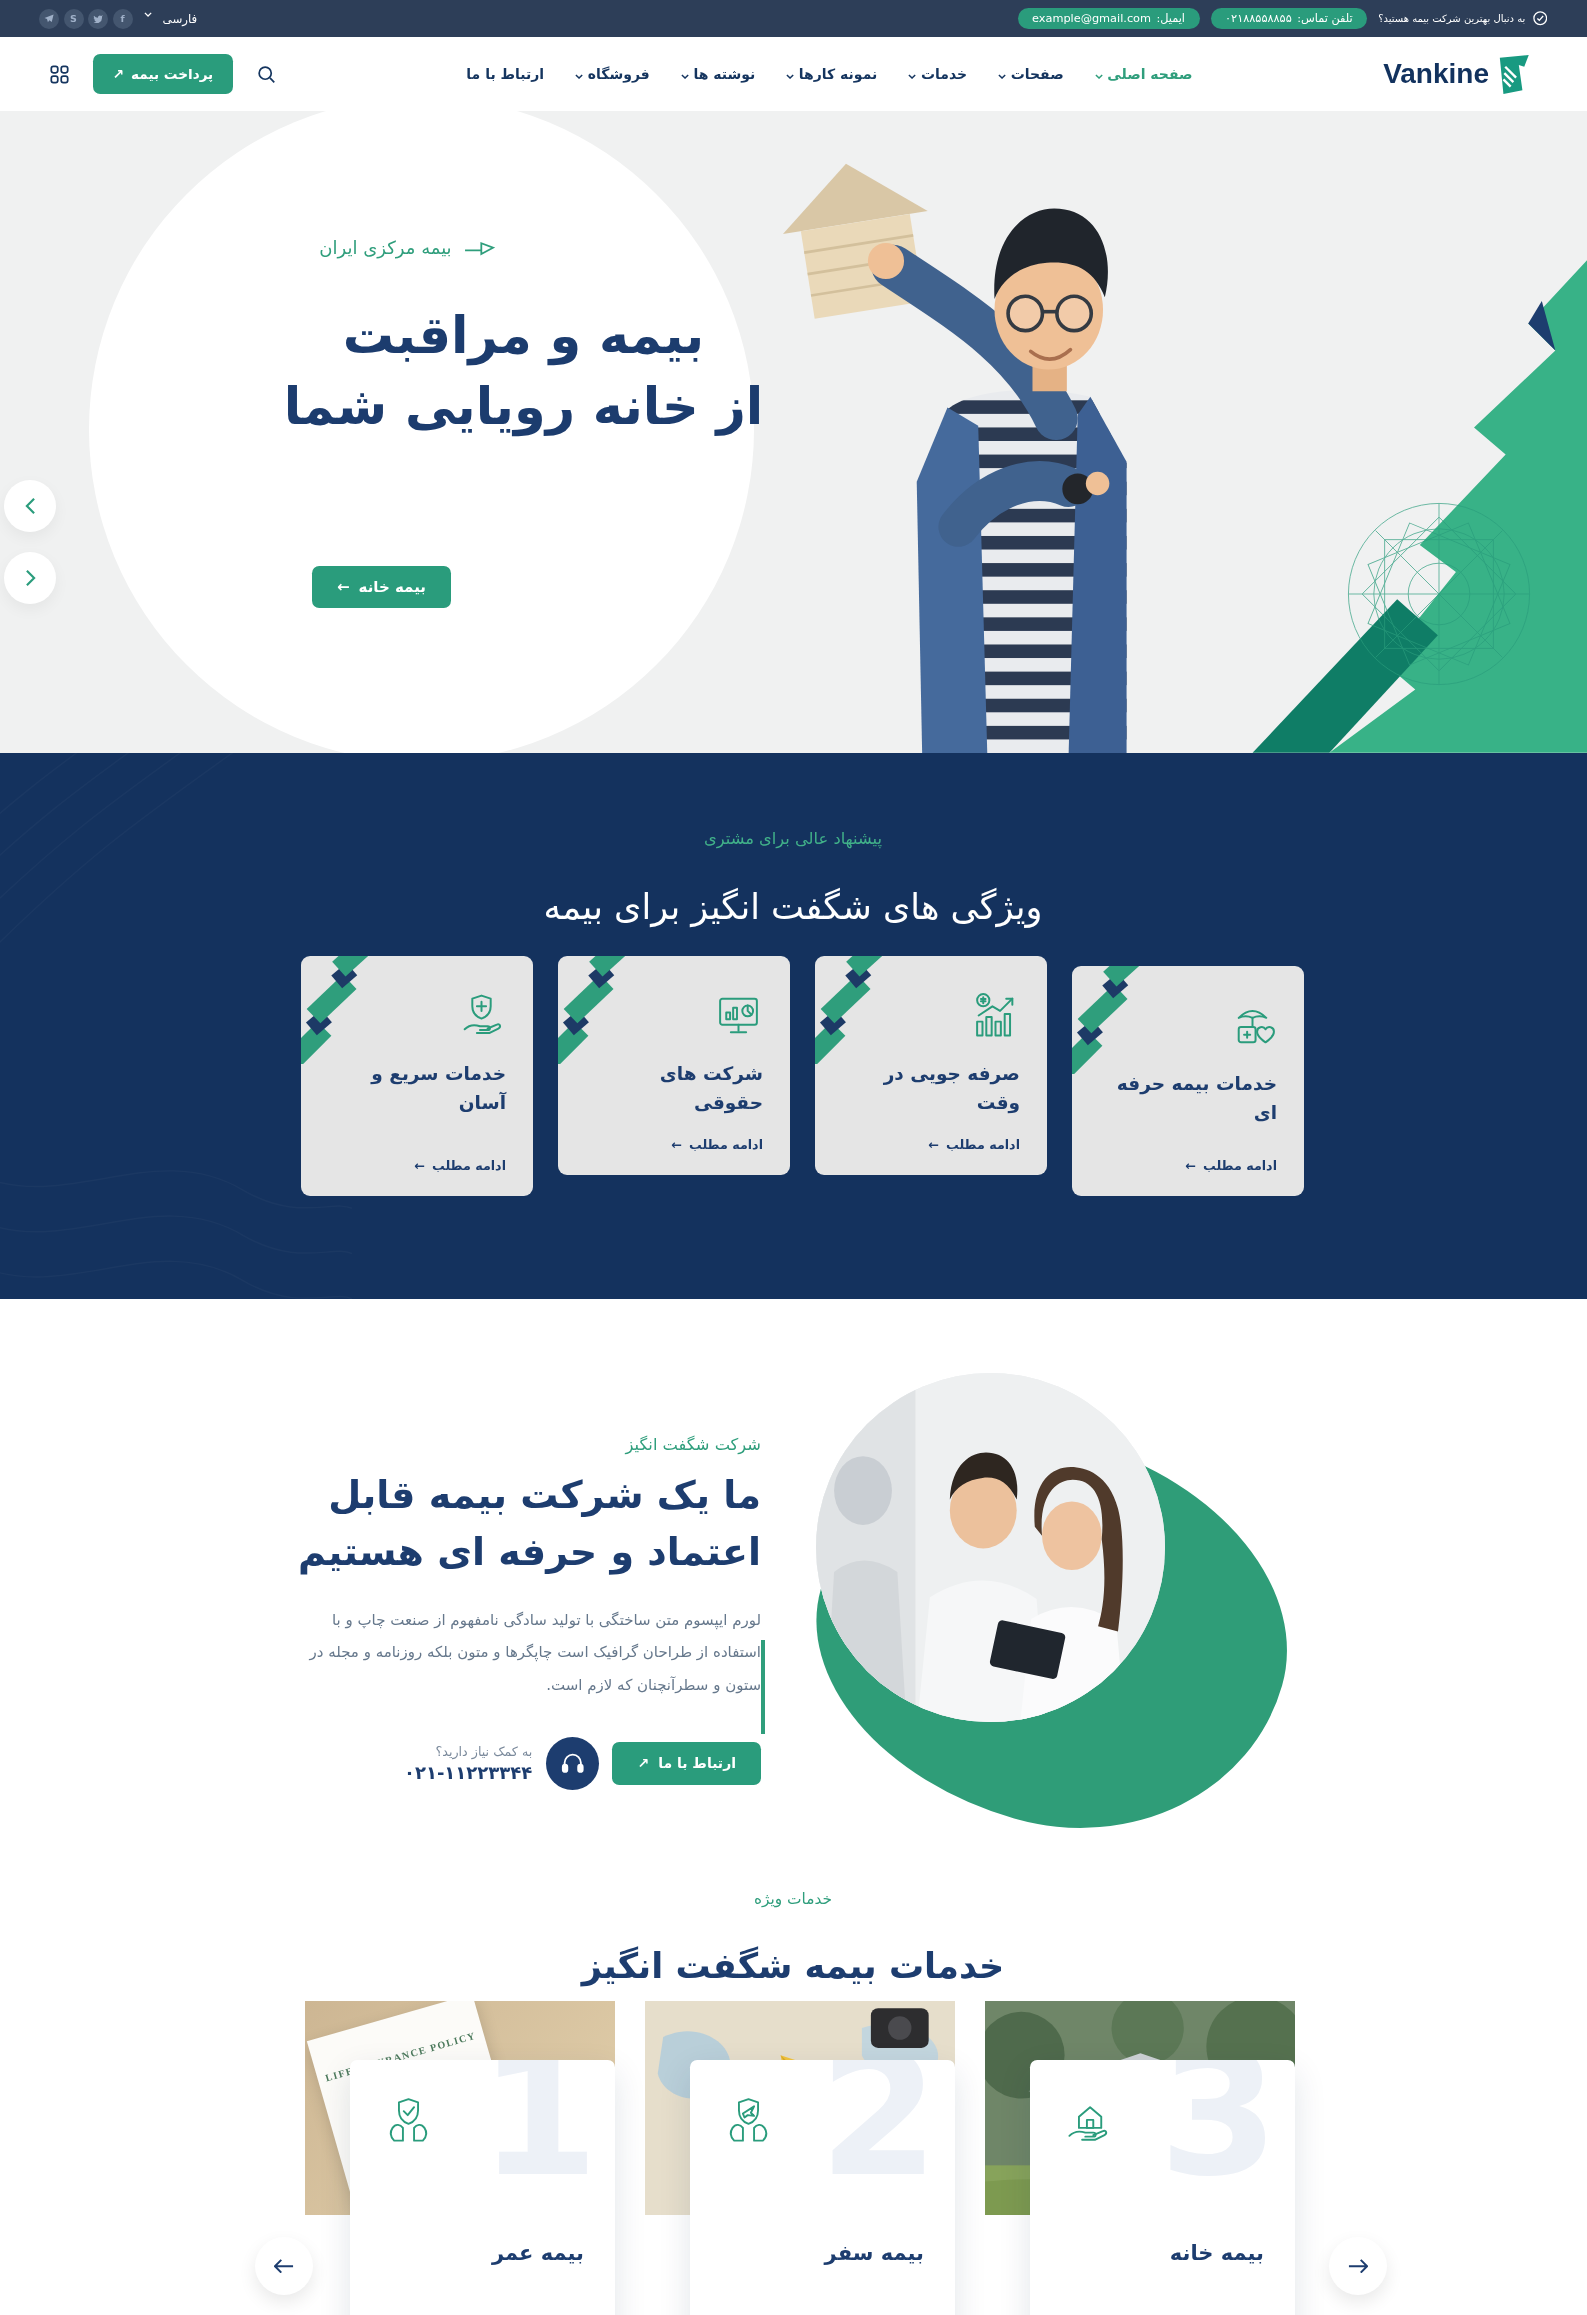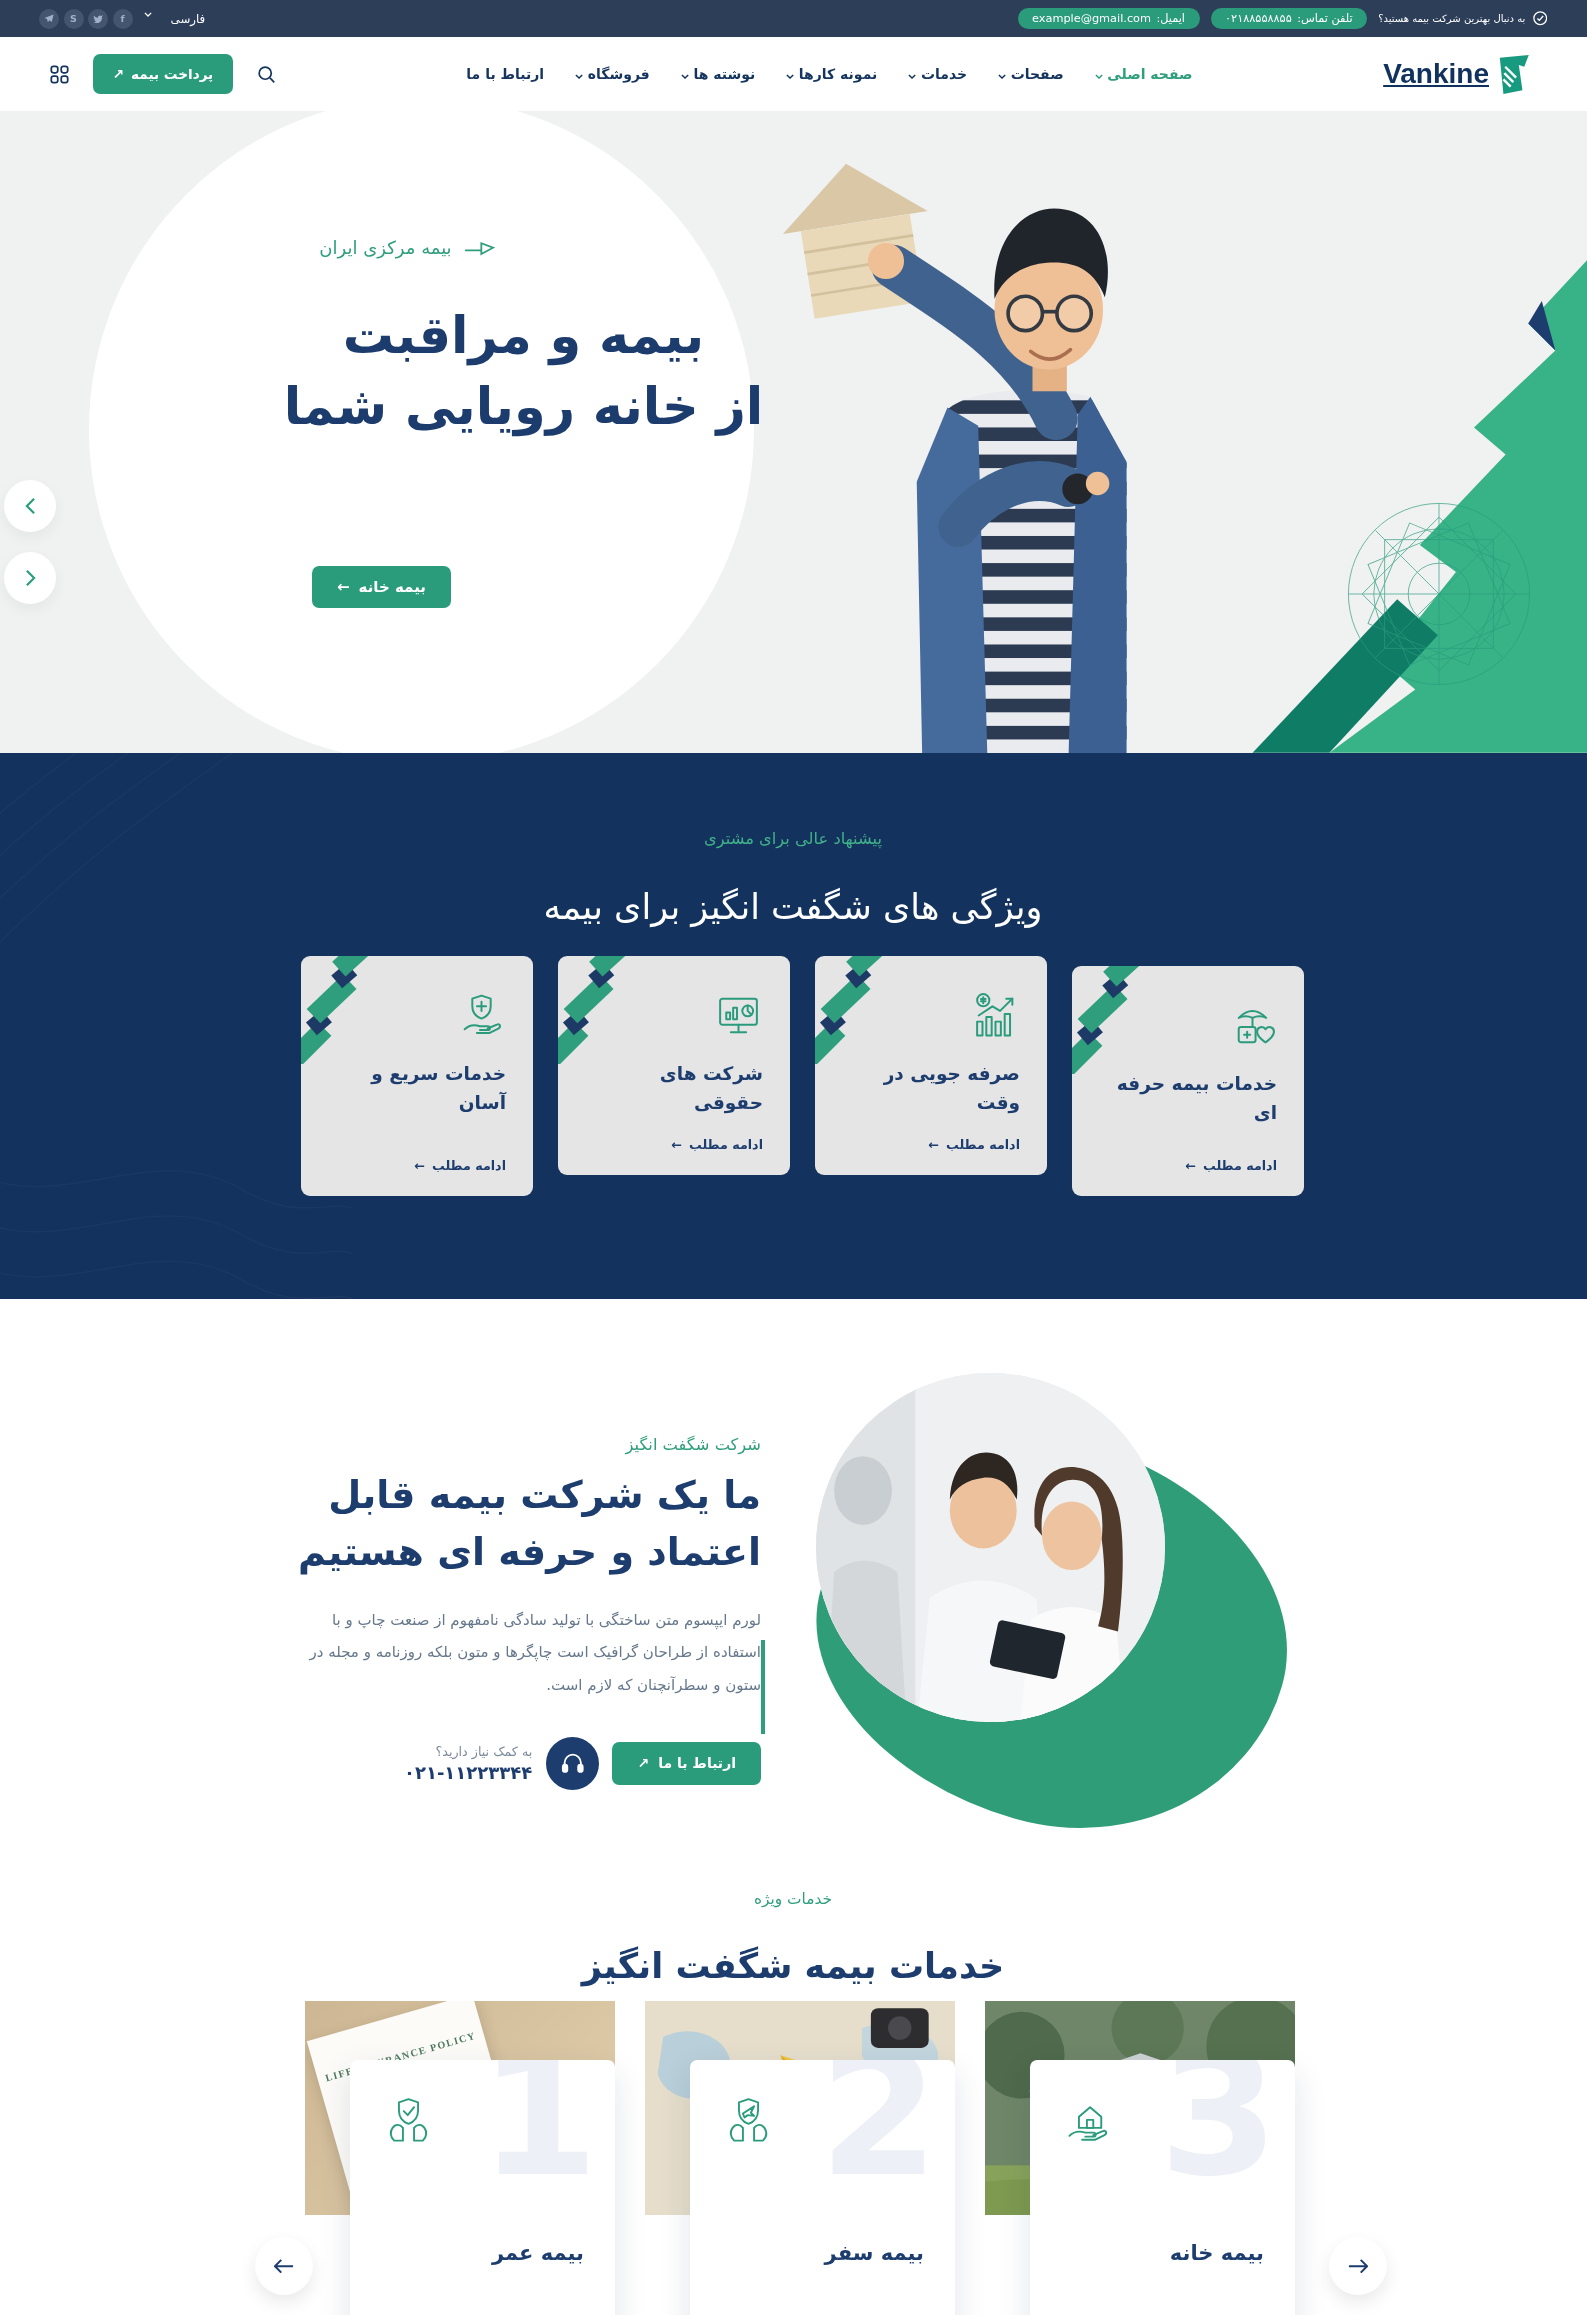--- a/index.html
+++ b/index.html
@@ -8,29 +8,29 @@
     width:1588px;height:2316px;position:relative;overflow:hidden;
     font-family:"DejaVu Sans",sans-serif;direction:rtl;background:#fff;
   }
   
   .topbar{height:37px;background:#2d3e58;color:#fff;display:flex;align-items:center;
     justify-content:space-between;padding:0 40px;font-size:11.8px;}
   .topbar-group{display:flex;align-items:center;gap:11px;}
   .tagline{display:flex;align-items:center;gap:7.2px;font-size:10px;}
   .pill{background:#2a9c7c;border-radius:13.6px;padding:3.6px 14.5px;display:flex;align-items:center;gap:5.4px;
     font-size:11.3px;color:#fff;cursor:pointer;}
-  .lang{display:flex;align-items:flex-start;gap:19px;cursor:pointer;font-size:11.8px;}
+  .lang{display:flex;align-items:flex-start;gap:11px;cursor:pointer;font-size:11.8px;}
   .socials{display:flex;align-items:center;gap:4.5px;}
   .soc{width:20px;height:20px;border-radius:50%;background:#44566f;color:#9fb0c8;display:flex;
     align-items:center;justify-content:center;font-size:9.5px;font-weight:bold;cursor:pointer;}
   
   .navbar{height:74px;background:#fff;display:flex;align-items:center;justify-content:space-between;
     padding:0 51px;position:relative;z-index:10;}
   .brand{display:flex;align-items:center;gap:9px;cursor:pointer;}
-  .brand-name{font-family:"Liberation Sans",sans-serif;font-weight:bold;font-size:28px;color:#12325e;text-decoration:underline;}
+  .brand-name{font-family:"Liberation Sans",sans-serif;font-weight:bold;font-size:28px;color:#12325e;}
   .nav-links{display:flex;align-items:center;gap:31px;list-style:none;margin:0;padding:0;
     font-size:14px;font-weight:bold;color:#15355f;}
   .nav-links li{display:flex;align-items:center;gap:4.5px;cursor:pointer;white-space:nowrap;}
   .nav-links li.active{color:#2f9e7c;}
   .nav-actions{display:flex;align-items:center;gap:23.5px;}
   .pay-btn{background:#2a9c7c;color:#fff;border:none;border-radius:7.2px;padding:11.8px 20px;
     font-size:13.6px;font-weight:bold;font-family:inherit;display:flex;align-items:center;gap:7.2px;cursor:pointer;}
   .icon-btn{background:none;border:none;padding:0;cursor:pointer;display:flex;}
   
   .hero{height:642px;background:#f0f1f1;position:relative;overflow:hidden;}

